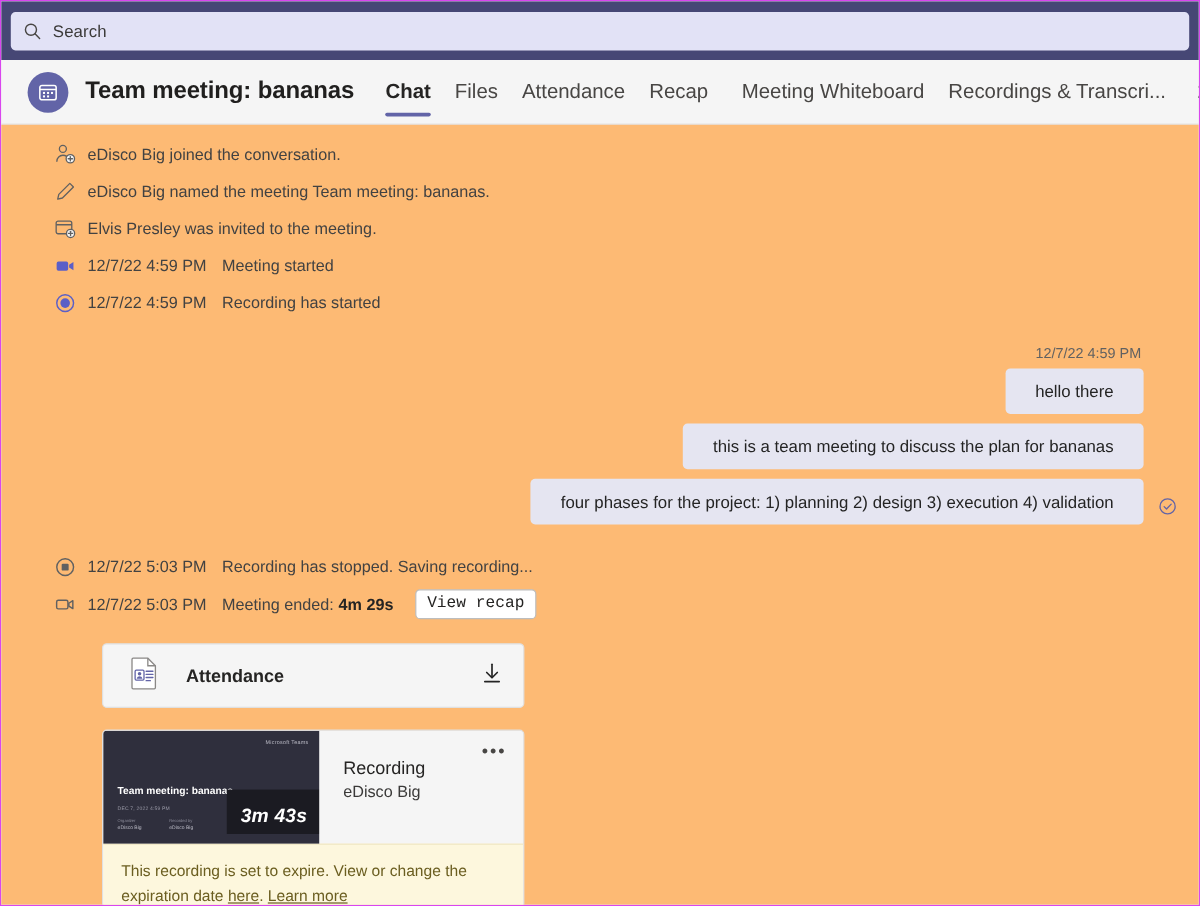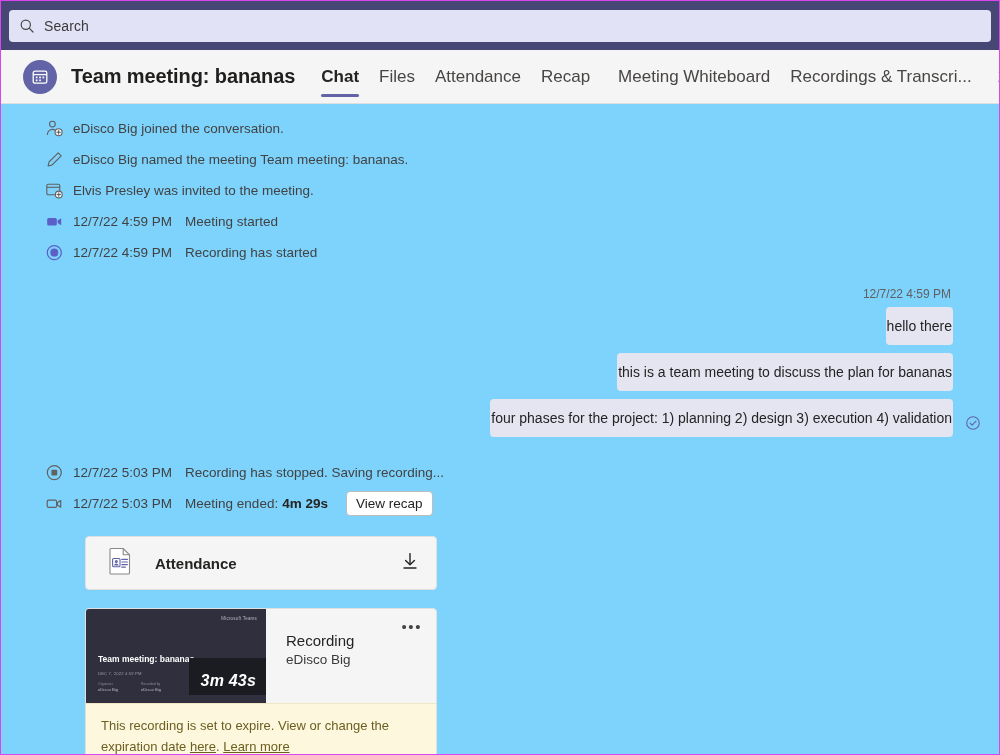--- a/index.html
+++ b/index.html
@@ -127,21 +127,21 @@
   }
   .chev {
     margin-left: 6px;
     display: inline-block;
     color: #484644;
   }
 
   
   .chat-body {
     flex: 1;
-    background: #7dd3fc;
+    background: #fdba74;
     position: relative;
     overflow: hidden;
     padding-top: 9px;
     box-sizing: border-box;
   }
 
   .sys-row {
     display: flex;
     align-items: center;
     min-height: 31px;
@@ -172,21 +172,21 @@
     font-weight: bold;
     color: #252423;
     margin-left: 4px;
   }
   .recap-btn {
     margin-left: 18px;
     border: 1px solid #bdbdbd;
     background: #ffffff;
     border-radius: 4px;
     font-size: 13.5px;
-    font-family: Liberation Sans, sans-serif;
+    font-family: Liberation Mono, monospace;
     color: #252423;
     padding: 4px 9px;
     cursor: pointer;
     line-height: 15px;
   }
 
   
   .msg-stack {
     margin-top: 19px;
     display: flex;
@@ -206,21 +206,21 @@
     justify-content: flex-end;
     margin-bottom: 8px;
     position: relative;
     width: 100%;
   }
   .bubble {
     background: #e5e5f1;
     color: #242424;
     font-size: 14px;
     line-height: 18px;
-    padding: 10px 1px;
+    padding: 10px 25px;
     border-radius: 4px;
     max-width: 560px;
   }
   .check-icon {
     position: absolute;
     right: -28px;
     bottom: 2px;
     color: #6264a7;
     display: block;
   }

